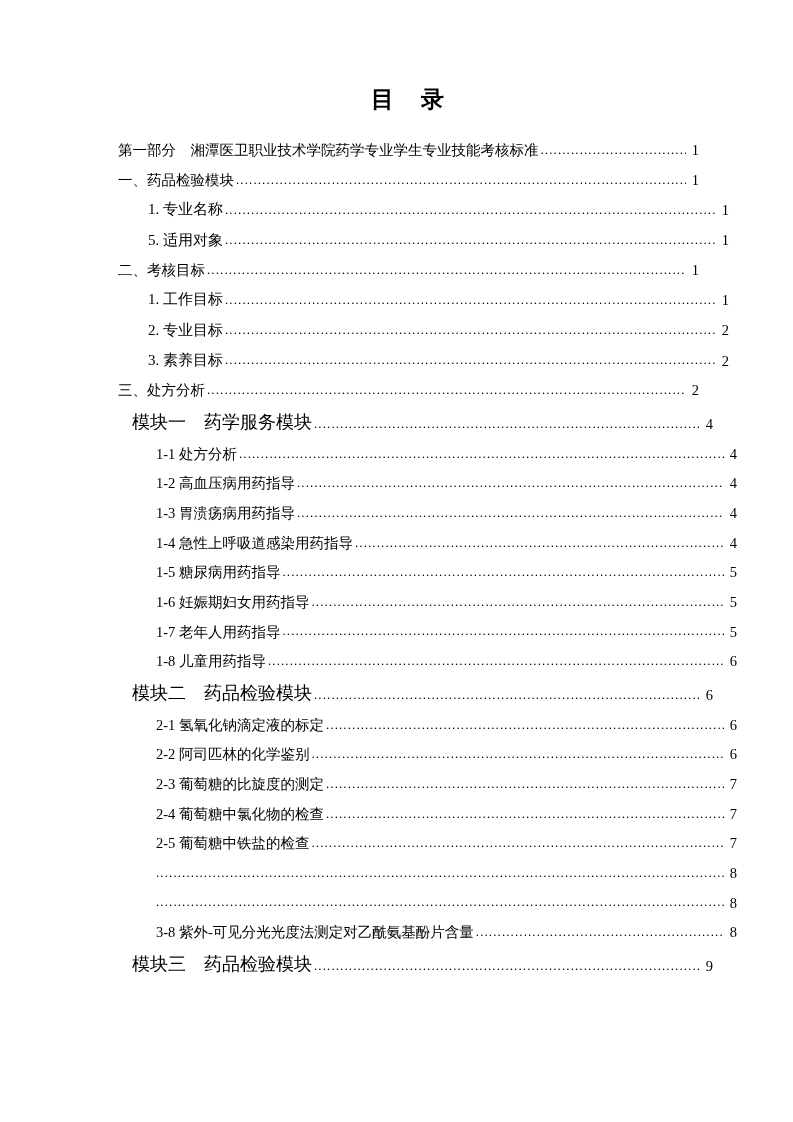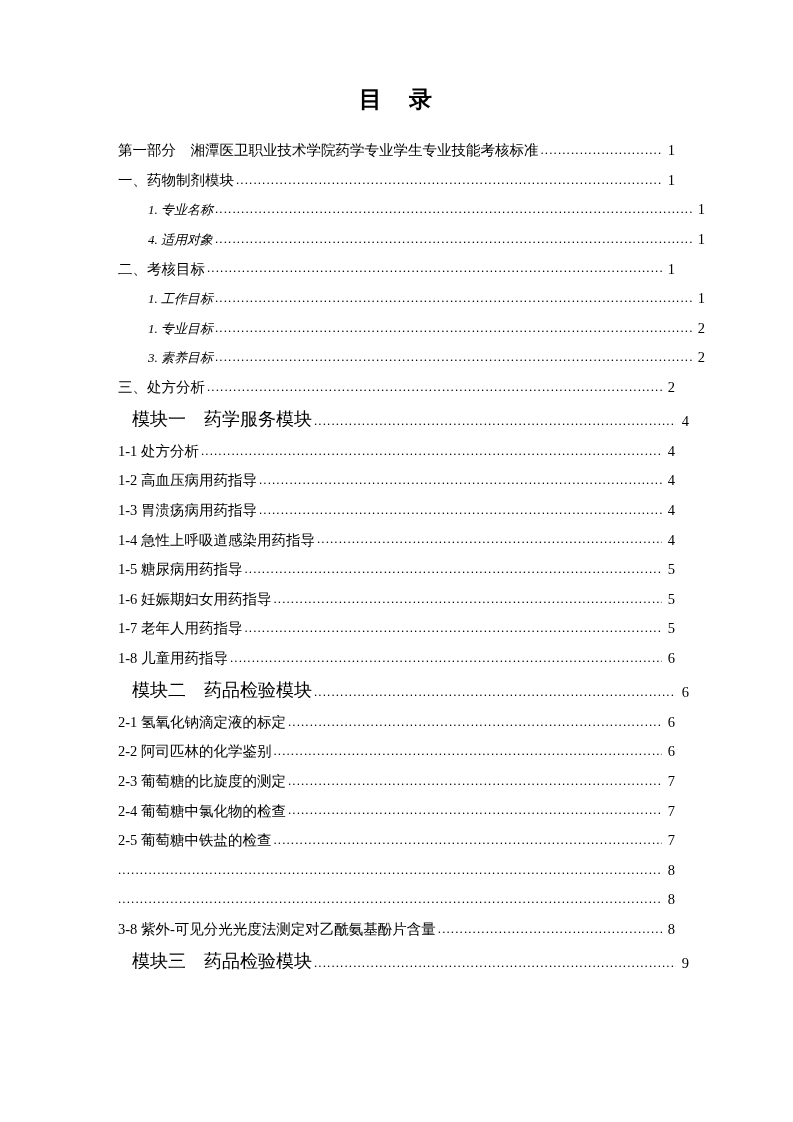--- a/index.html
+++ b/index.html
@@ -7,21 +7,21 @@
     padding: 0;
     background: #ffffff;
   }
   .page {
     position: relative;
     width: 793px;
     height: 1122px;
     background: #ffffff;
     margin: 0 auto;
     box-sizing: border-box;
-    padding: 84px 118px 0 118px;
+    padding: 84px 94px 0 118px;
     font-family: "Liberation Serif", "DejaVu Serif", serif;
     color: #000000;
     overflow: hidden;
   }
   .doc-title {
     text-align: center;
     font-family: "Liberation Serif", "DejaVu Serif", serif;
     font-weight: bold;
     font-size: 23px;
     letter-spacing: 2px;
@@ -56,65 +56,65 @@
     flex: 0 0 auto;
     padding-left: 4px;
     text-align: right;
     min-width: 9px;
   }
   
   .lvl0 { margin-left: 0px; }
   .lvl1 { margin-left: 0px; }
   .lvl2 { margin-left: 30px; }
   .lvl-mod { margin-left: 14px; }
-  .lvl-sub { }
+  .lvl-sub { margin-left: 38px; }
 
   .lvl0 .txt, .lvl1 .txt { font-size: 14.5px; }
-  .lvl2 .txt { font-size: 13px; font-style: italic; }
+  .lvl2 .txt { font-size: 15px; }
   .lvl-mod .txt { font-size: 18px; }
   .lvl-sub .txt { font-size: 14.5px; }
 </style>
 </head>
 <body>
 
 <div class="page">
   <h1 class="doc-title">目　录</h1>
   <div class="toc">
       <div class="toc-entry lvl0">
         <span class="txt">第一部分　湘潭医卫职业技术学院药学专业学生专业技能考核标准</span>
         <span class="dots">...........................................................................................................................................................................................................................</span>
         <span class="pg">1</span>
       </div>
       <div class="toc-entry lvl1">
-        <span class="txt">一、药物制剂模块</span>
+        <span class="txt">一、药品检验模块</span>
         <span class="dots">...........................................................................................................................................................................................................................</span>
         <span class="pg">1</span>
       </div>
       <div class="toc-entry lvl2">
         <span class="txt">1. 专业名称</span>
         <span class="dots">...........................................................................................................................................................................................................................</span>
         <span class="pg">1</span>
       </div>
       <div class="toc-entry lvl2">
-        <span class="txt">4. 适用对象</span>
+        <span class="txt">5. 适用对象</span>
         <span class="dots">...........................................................................................................................................................................................................................</span>
         <span class="pg">1</span>
       </div>
       <div class="toc-entry lvl1">
         <span class="txt">二、考核目标</span>
         <span class="dots">...........................................................................................................................................................................................................................</span>
         <span class="pg">1</span>
       </div>
       <div class="toc-entry lvl2">
         <span class="txt">1. 工作目标</span>
         <span class="dots">...........................................................................................................................................................................................................................</span>
         <span class="pg">1</span>
       </div>
       <div class="toc-entry lvl2">
-        <span class="txt">1. 专业目标</span>
+        <span class="txt">2. 专业目标</span>
         <span class="dots">...........................................................................................................................................................................................................................</span>
         <span class="pg">2</span>
       </div>
       <div class="toc-entry lvl2">
         <span class="txt">3. 素养目标</span>
         <span class="dots">...........................................................................................................................................................................................................................</span>
         <span class="pg">2</span>
       </div>
       <div class="toc-entry lvl1">
         <span class="txt">三、处方分析</span>

